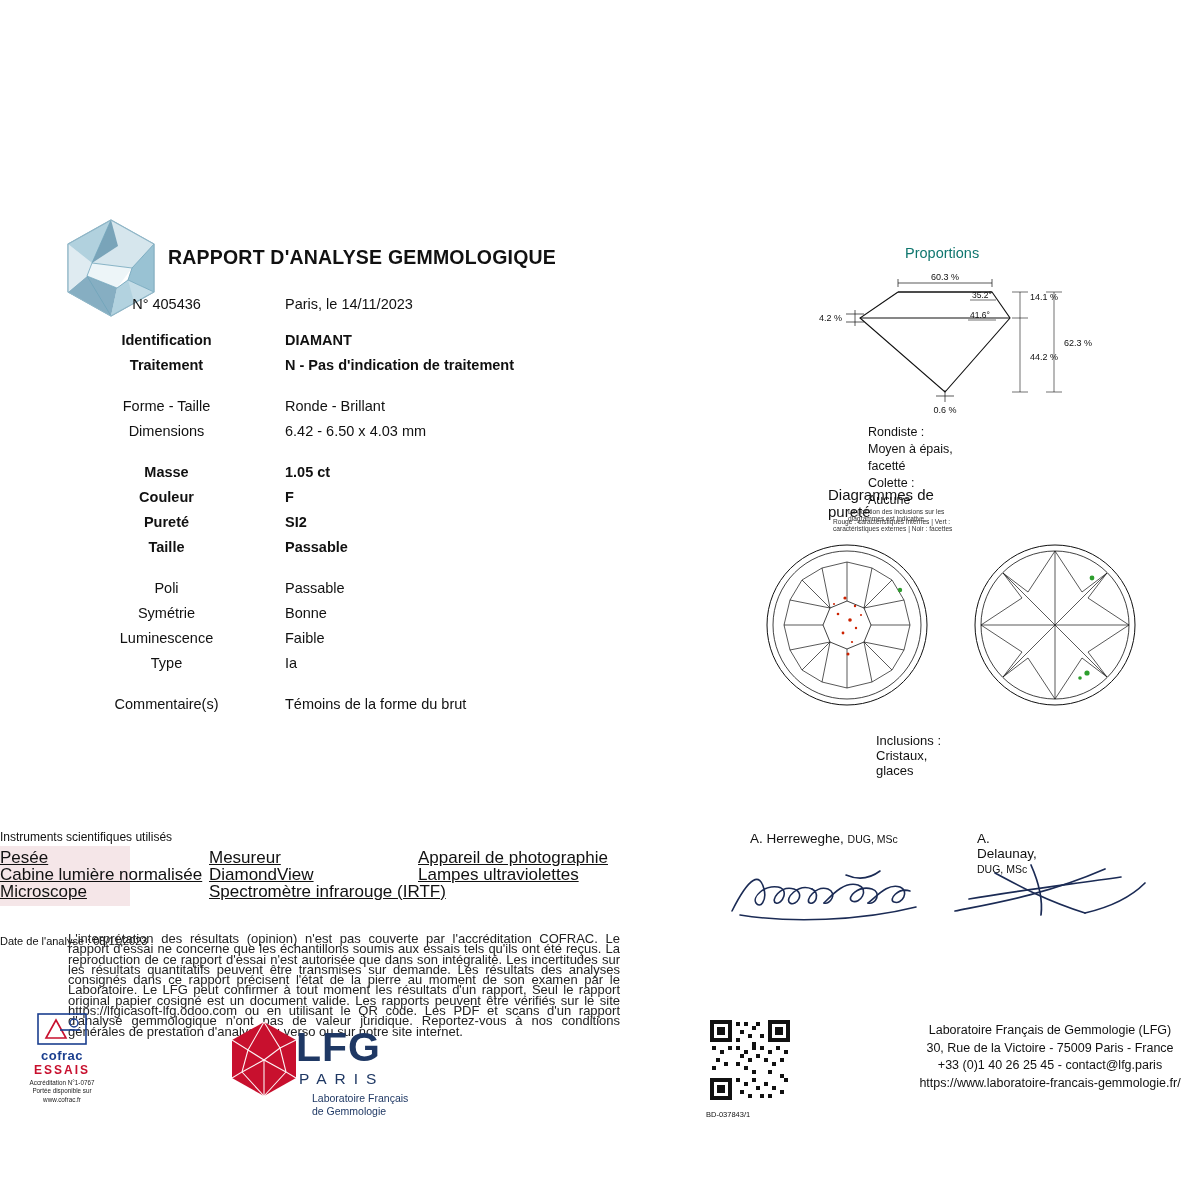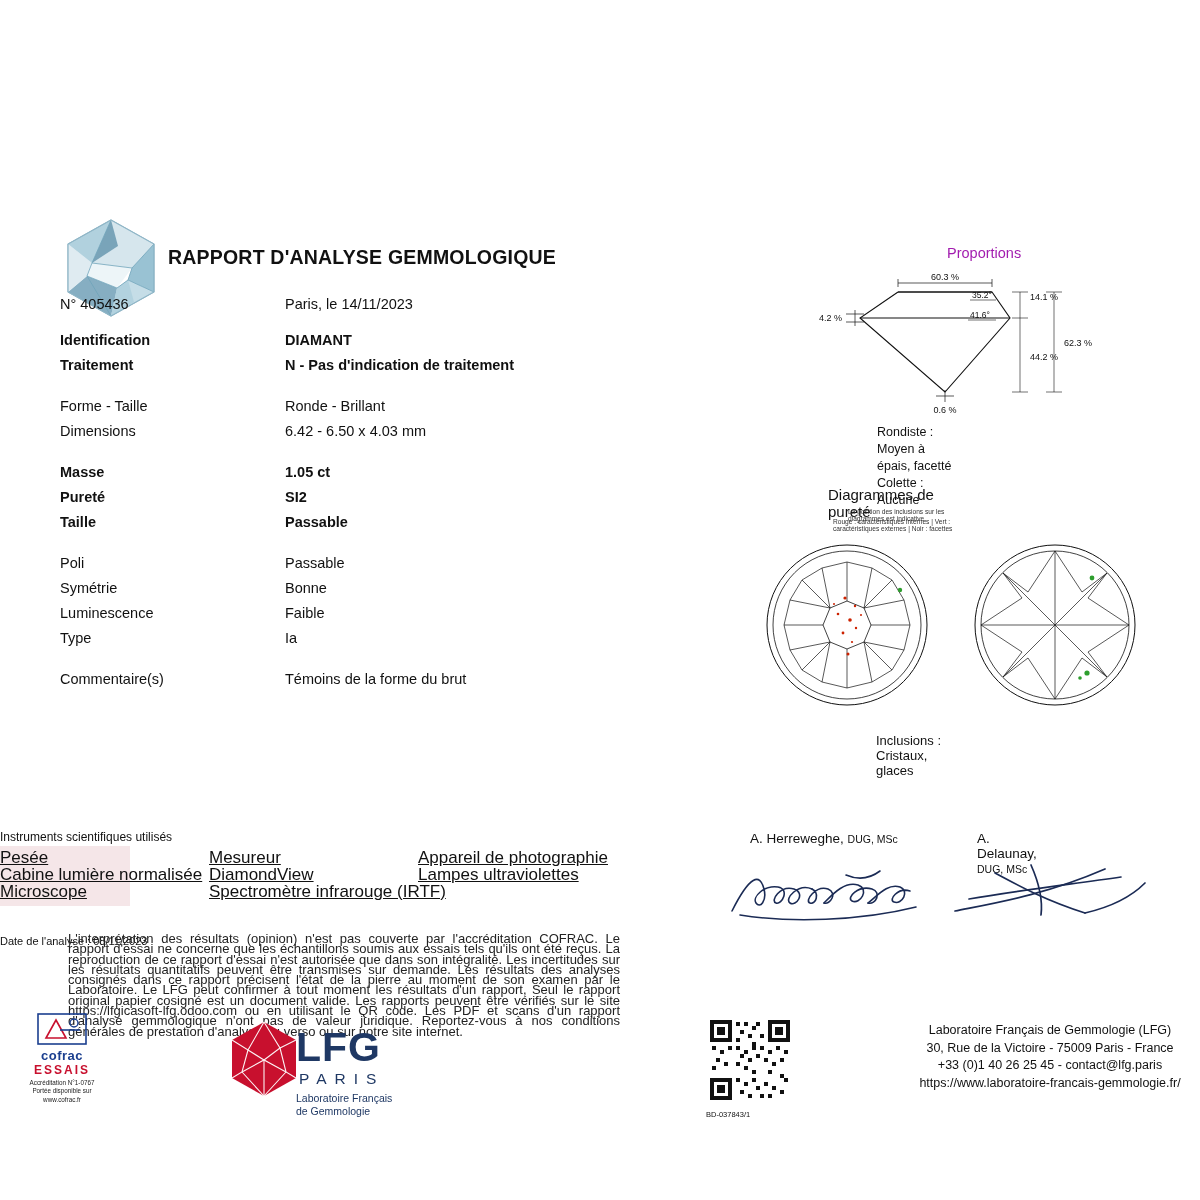--- a/index.html
+++ b/index.html
@@ -44,51 +44,50 @@
     font-size: 14.5px;
     color: #111;
   }
   .row {
     display: flex;
     align-items: baseline;
     height: 25px;
   }
   .row .lab {
     width: 225px;
-    text-align: left;
+    text-align: center;
     padding-right: 12px;
     box-sizing: border-box;
     white-space: nowrap;
   }
   .row .val {
     white-space: nowrap;
     text-align: center;
   }
   .row.b .lab, .row.b .val { font-weight: bold; }
   .gap-sm { height: 11px; }
   .gap-md { height: 16px; }
 
   
   .prop-title {
     position: absolute;
-    left: 947px; top: 245px;
+    left: 905px; top: 245px;
     font-size: 14.5px;
-    color: #a21caf;
+    color: #0f766e;
   }
   .prop-svg {
     position: absolute;
     left: 800px; top: 270px;
   }
   .rondiste {
     position: absolute;
     left: 868px; top: 424px;
     font-size: 12.5px;
     line-height: 17px;
     color: #111;
-    margin-left: 9px;
   }
   .diag-title {
     position: absolute;
     left: 828px; top: 486px;
     font-size: 15px;
     color: #111;
   }
   .diag-sub1 {
     position: absolute;
     left: 848px; top: 508px;
@@ -214,20 +213,21 @@
     color: #1f3864;
     letter-spacing: 8px;
     margin-top: 2px;
     margin-left: 3px;
   }
   .lfg-sub {
     font-size: 10.5px;
     color: #1f3864;
     line-height: 13px;
     margin-top: 4px;
+    margin-left: 16px;
   }
   .qr {
     position: absolute;
     left: 706px; top: 1016px;
   }
   .qr-code-id {
     position: absolute;
     left: 706px; top: 1110px;
     font-size: 7.5px;
     color: #111;
@@ -291,20 +291,24 @@
       <div class="val">Ronde - Brillant</div>
     </div>
     <div class="row">
       <div class="lab">Dimensions</div>
       <div class="val">6.42 - 6.50 x 4.03 mm</div>
     </div>
     <div class="gap-md"></div>
     <div class="row b">
       <div class="lab">Masse</div>
       <div class="val">1.05 ct</div>
+    </div>
+    <div class="row b">
+      <div class="lab">Couleur</div>
+      <div class="val">F</div>
     </div>
     <div class="row b">
       <div class="lab">Pureté</div>
       <div class="val">SI2</div>
     </div>
     <div class="row b">
       <div class="lab">Taille</div>
       <div class="val">Passable</div>
     </div>
     <div class="gap-md"></div>

